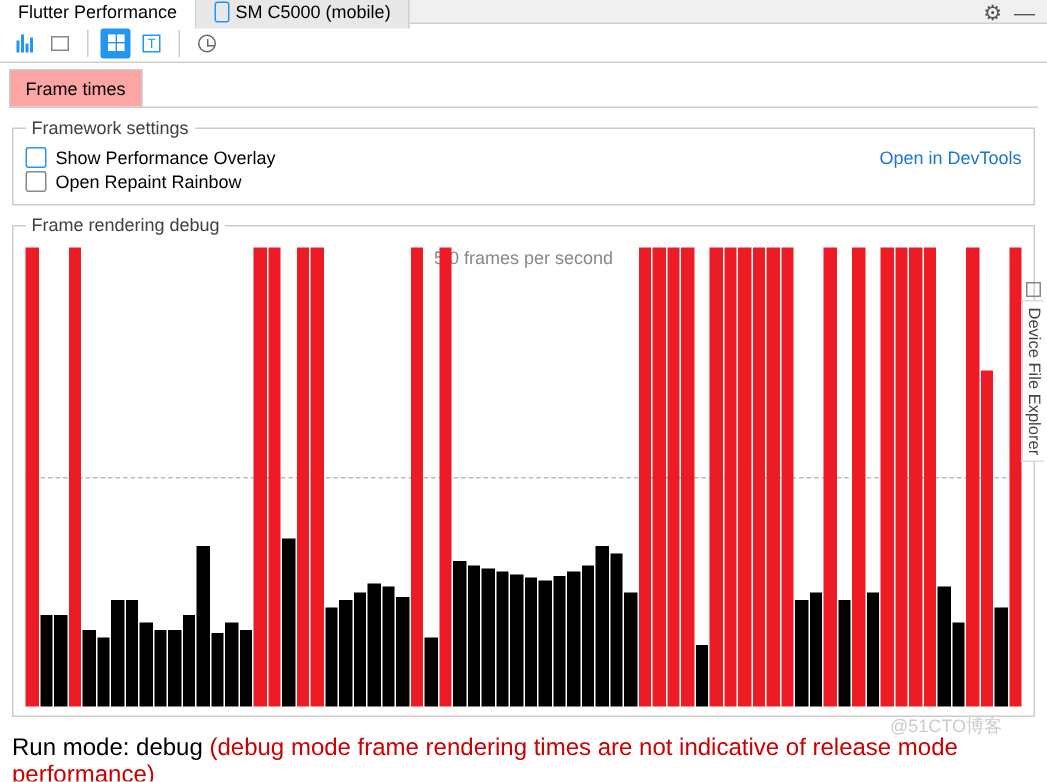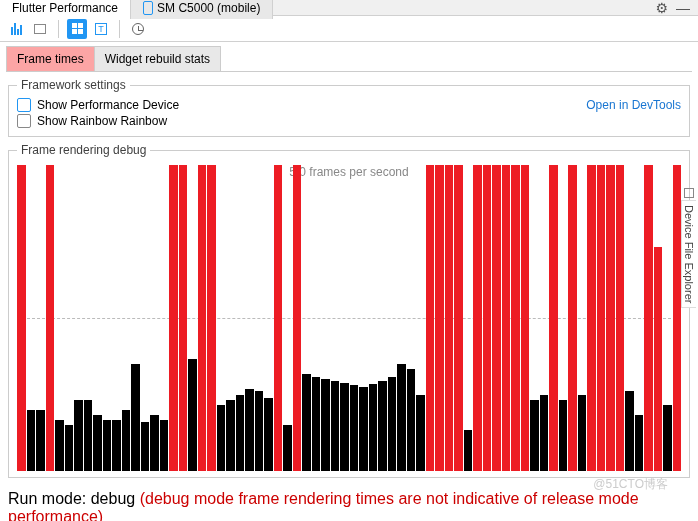--- a/index.html
+++ b/index.html
@@ -87,34 +87,33 @@
       <span class="t-icon">T</span>
     </div>
   <span class="toolbar-sep"></span>
   <div class="tb-btn">
       <span class="clock-icon"></span>
     </div>
 </div>
 
 <div class="tabbar">
   <div class="tab active">Frame times</div>
-  <div class="tab">Widget rebuild stats</div>
 </div>
 
 <div class="content">
   <fieldset>
     <legend>Framework settings</legend>
     <div class="settings-row">
       <span class="checkbox blue"></span>
-      <span>Show Performance Device</span>
+      <span>Show Performance Overlay</span>
       <span class="link">Open in DevTools</span>
     </div>
     <div class="settings-row">
       <span class="checkbox"></span>
-      <span>Show Rainbow Rainbow</span>
+      <span>Open Repaint Rainbow</span>
     </div>
   </fieldset>
 
   <fieldset class="chart-fieldset">
     <legend>Frame rendering debug</legend>
     <div class="fps-label">5.0 frames per second</div>
     <div class="chart">
       <div class="dashline"></div>
       <div class="bars" id="bars">
           <div class="bar red" style="height: 100%;"></div>

